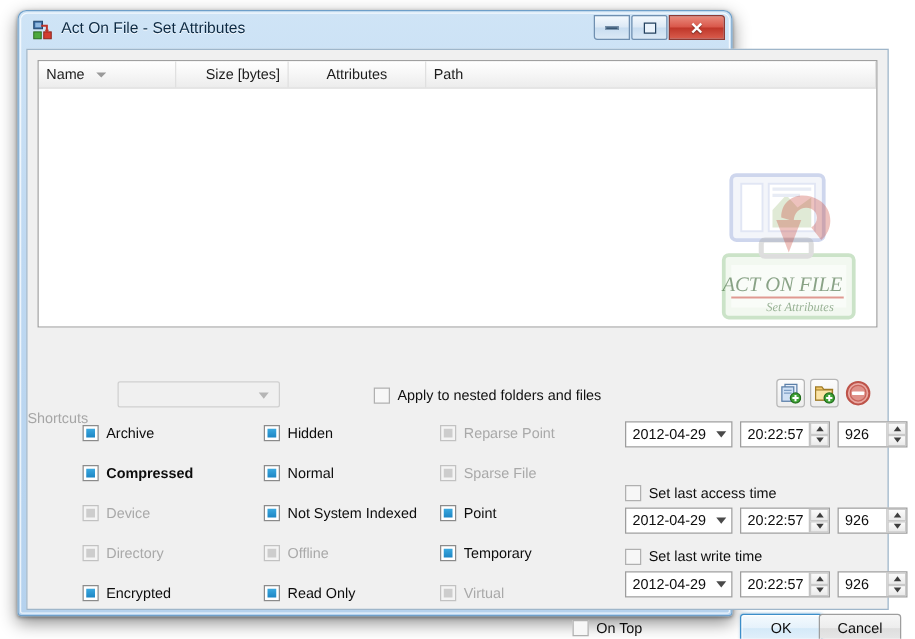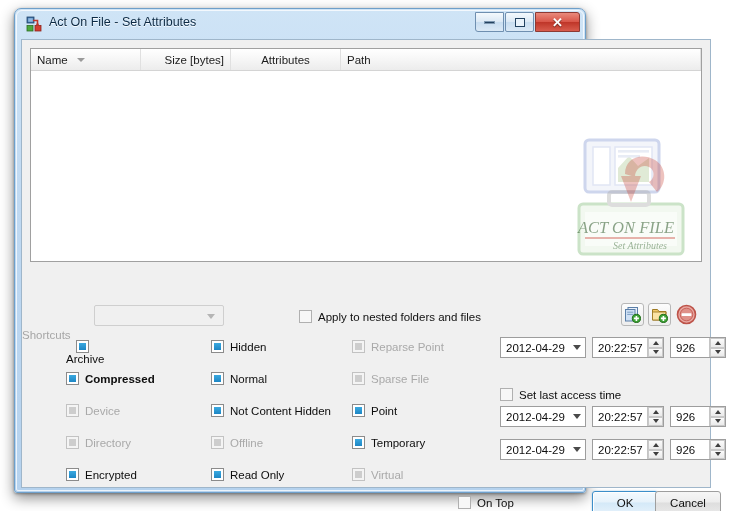--- a/index.html
+++ b/index.html
@@ -431,21 +431,21 @@
           <svg width="21" height="21" viewBox="0 0 21 21">
             <circle cx="10.5" cy="10.5" r="9" fill="#e9a8a2" stroke="#bd5349" stroke-width="1.6"></circle>
             <circle cx="10.5" cy="10.5" r="6.3" fill="#df9189" stroke="#c9635a" stroke-width="1"></circle>
             <rect x="5.6" y="9.2" width="9.8" height="2.8" rx="0.6" fill="#ffffff"></rect>
           </svg>
         </div>
       </div>
 
       <div class="cbgrid">
 
-        <div class="cb-item enabled" style="left:44px; top:4px;flex-direction:column;">
+        <div class="cb-item enabled" style="left:44px; top:4px;">
           <span class="cbox partial"></span>
           <span>Archive</span>
           </div>
         <div class="cb-item enabled" style="left:44px; top:36px;font-weight:bold;">
           <span class="cbox partial"></span>
           <span>Compressed</span>
           </div>
         <div class="cb-item disabled" style="left:44px; top:68px;">
           <span class="cbox partial-dis"></span>
           <span>Device</span>
@@ -462,21 +462,21 @@
         <div class="cb-item enabled" style="left:189px; top:4px;">
           <span class="cbox partial"></span>
           <span>Hidden</span>
           </div>
         <div class="cb-item enabled" style="left:189px; top:36px;">
           <span class="cbox partial"></span>
           <span>Normal</span>
           </div>
         <div class="cb-item enabled" style="left:189px; top:68px;">
           <span class="cbox partial"></span>
-          <span>Not Content Hidden</span>
+          <span>Not System Indexed</span>
           </div>
         <div class="cb-item disabled" style="left:189px; top:100px;">
           <span class="cbox partial-dis"></span>
           <span>Offline</span>
           </div>
         <div class="cb-item enabled" style="left:189px; top:132px;">
           <span class="cbox partial"></span>
           <span>Read Only</span>
           </div>
 
@@ -566,20 +566,24 @@
                 </div>
               <div>
                   <span class="sp-dn"></span>
                 </div>
             </span>
           </div>
         </div>
       </div>
 
       <div class="time-block" style="left:478px; top:399px;">
+        <div class="time-check">
+          <span class="cbox empty"></span>
+          <span>Set last write time</span>
+        </div>
         <div class="time-row">
           <div class="fld date">
             <span class="val">2012-04-29</span>
             <span class="combo-arrow-box">
                 <span class="combo-arrow"></span>
               </span>
           </div>
           <div class="fld time">
             <span class="val">20:22:57</span>
             <span class="spin">

